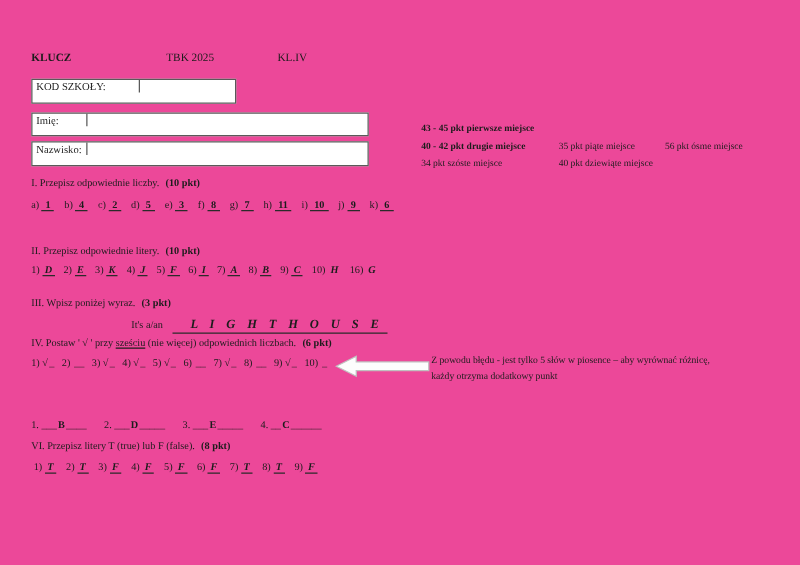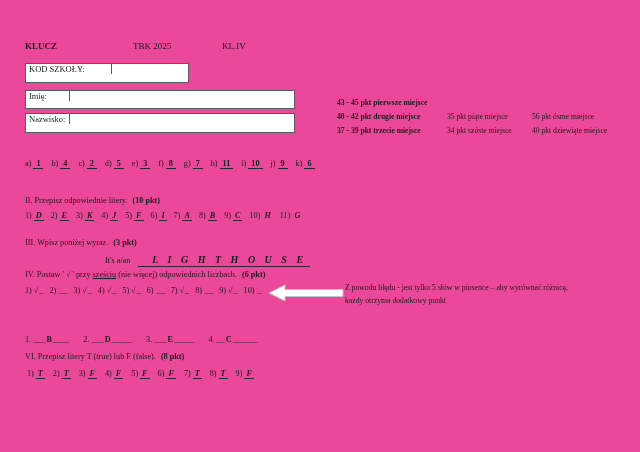--- a/index.html
+++ b/index.html
@@ -119,26 +119,28 @@
       <span class="b">43 - 45 pkt pierwsze miejsce</span>
       <span></span>
       <span></span>
     </div>
       <div class="rrow">
       <span class="b">40 - 42 pkt drugie miejsce</span>
       <span>35 pkt piąte miejsce</span>
       <span>56 pkt ósme miejsce</span>
     </div>
       <div class="rrow">
-      <span class="b">37 - 39 pkt trzecie miejsce</span>
       <span>34 pkt szóste miejsce</span>
       <span>40 pkt dziewiąte miejsce</span>
     </div>
     </div>
 
+  <div class="sec-heading" style="top:142px">
+    <span>I. Przepisz odpowiednie liczby.</span><span class="pts">(10 pkt)</span>
+  </div>
   <div class="ans-row" style="top:159px; gap:8px">
 
   <span class="ai">
         <span class="al">a)</span>
         <span class="num">1</span>
       </span>
       <span class="ai">
         <span class="al">b)</span>
         <span class="num">4</span>
       </span>
@@ -219,21 +221,21 @@
       </span>
       <span class="ai">
         <span class="al">9)</span>
         <span class="lit u">C</span>
       </span>
       <span class="ai">
         <span class="al">10)</span>
         <span class="lit">H</span>
       </span>
       <span class="ai">
-        <span class="al">11)</span>
+        <span class="al">16)</span>
         <span class="lit">G</span>
       </span>
     </div>
 
   <div class="sec-heading" style="top:238px">
     <span>III. Wpisz poniżej wyraz.</span><span class="pts">(3 pkt)</span>
   </div>
   <div class="s3row">
     <span>It's a/an</span><span class="lh-line"><span class="lh">L I G H T H O U S E</span></span>
   </div>

